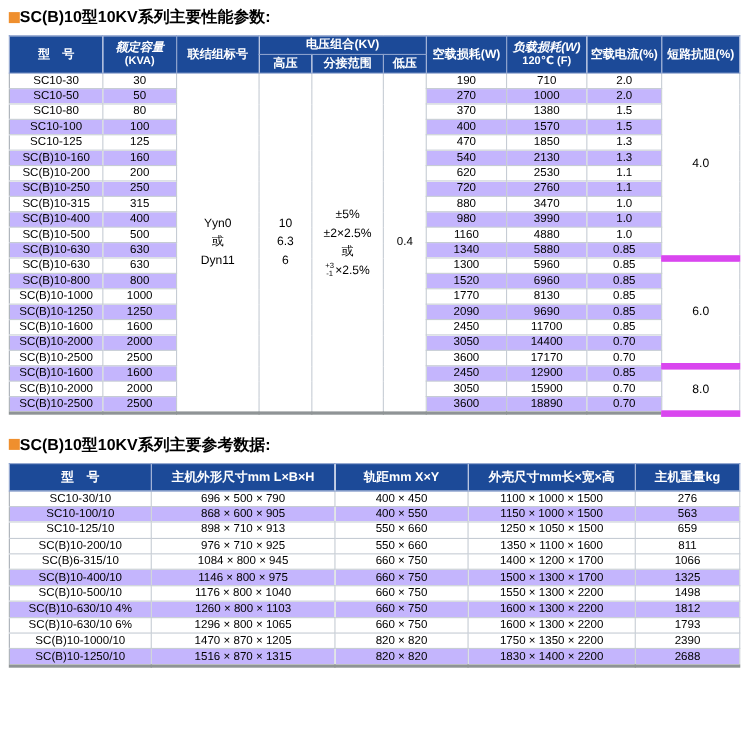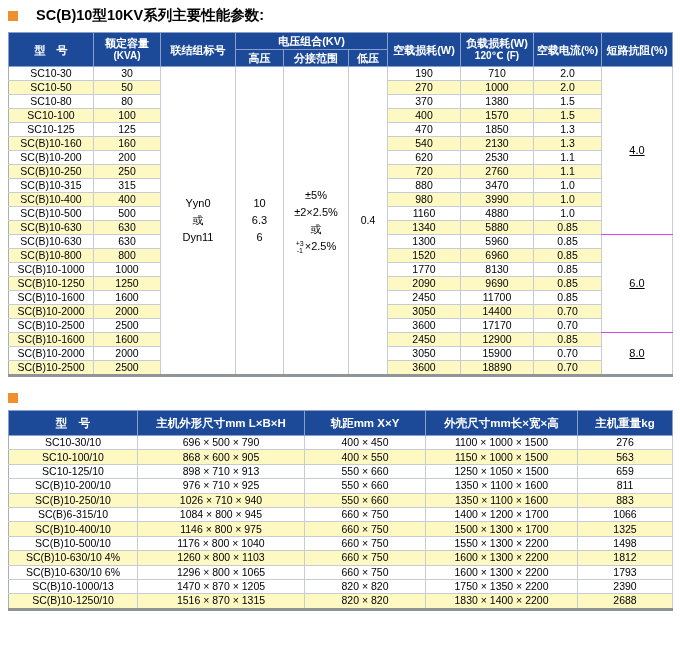--- a/index.html
+++ b/index.html
@@ -1,30 +1,30 @@
 <!DOCTYPE html>
 <html><head>
 <meta charset="utf-8">
 <style>
   html,body{margin:0;padding:0;background:#fff;}
   body{width:680px;height:670px;font-family:"Liberation Sans","DejaVu Sans",sans-serif;color:#000;overflow:hidden;}
   .wrap{padding:2px 8px 0 8px;}
-  .section-title{display:flex;align-items:center;gap:18px;font-weight:bold;font-size:14.5px;margin:4px 0 7px 0;text-align:right;}
+  .section-title{display:flex;align-items:center;gap:0;font-weight:bold;font-size:14.5px;margin:4px 0 7px 0;text-align:right;}
   .bullet{width:10px;height:10px;background:#ef8f2e;display:inline-block;flex:0 0 auto;}
   table{border-collapse:collapse;table-layout:fixed;width:664px;border:1px solid #a8aeb6;border-bottom:3px solid #8f9496;border-top:1px solid #8f9496;}
   th{background:#1c4a98;color:#fff;font-size:11px;font-weight:bold;padding:0;height:16px;line-height:14px;border:1px solid #8aa0cc;overflow:hidden;white-space:nowrap;}
   td{font-size:10.5px;text-align:center;vertical-align:middle;height:13px;line-height:13px;padding:0;border-right:1px solid #c6ccd4;border-bottom:1px solid #c6ccd4;overflow:hidden;white-space:nowrap;}
-  tr.stripe{background:#fef9c3;}
+  tr.stripe{background:#c4b5fd;}
   td.merged{background:#fff;vertical-align:middle;}
-  td.imp{border-bottom:1px solid #d946ef;font-size:11px;text-decoration:underline;}
+  td.imp{border-bottom:6px solid #d946ef;font-size:11px;}
   .merged div{line-height:17px;font-size:11px;}
   .t2 th{height:24px;line-height:22px;font-size:11.5px;}
   .t2 td{height:13.4px;}
   .hsub{display:block;font-size:10px;line-height:12px;}
-  .hline{display:block;line-height:13px;}
+  .hline{display:block;line-height:13px;font-style:italic;}
   .frac{display:inline-flex;flex-direction:column;vertical-align:middle;font-size:7px;line-height:7px;margin-right:1px;}
   .gap{height:12px;}
 </style>
 </head>
 <body>
 
 <div class="wrap">
 
   <div class="section-title">
     <span class="bullet"></span>
@@ -245,20 +245,21 @@
           <td>18890</td>
           <td>0.70</td>
         </tr>
       </tbody>
   </table>
 
   <div class="gap"></div>
 
   <div class="section-title">
     <span class="bullet"></span>
+    <span>SC(B)10型10KV系列主要参考数据:</span>
   </div>
 
   <table class="t2">
     <colgroup>
       <col style="width:129px">
         <col style="width:167px">
         <col style="width:121px">
       <col style="width:152px">
         <col style="width:95px">
     </colgroup>
@@ -293,27 +294,20 @@
           <td>1250 × 1050 × 1500</td>
           <td>659</td>
         </tr>
         <tr>
           <td>SC(B)10-200/10</td>
           <td>976 × 710 × 925</td>
           <td>550 × 660</td>
           <td>1350 × 1100 × 1600</td>
           <td>811</td>
         </tr>
-        <tr class="stripe">
-          <td>SC(B)10-250/10</td>
-          <td>1026 × 710 × 940</td>
-          <td>550 × 660</td>
-          <td>1350 × 1100 × 1600</td>
-          <td>883</td>
-        </tr>
         <tr>
           <td>SC(B)6-315/10</td>
           <td>1084 × 800 × 945</td>
           <td>660 × 750</td>
           <td>1400 × 1200 × 1700</td>
           <td>1066</td>
         </tr>
         <tr class="stripe">
           <td>SC(B)10-400/10</td>
           <td>1146 × 800 × 975</td>
@@ -336,21 +330,21 @@
           <td>1812</td>
         </tr>
         <tr>
           <td>SC(B)10-630/10 6%</td>
           <td>1296 × 800 × 1065</td>
           <td>660 × 750</td>
           <td>1600 × 1300 × 2200</td>
           <td>1793</td>
         </tr>
         <tr>
-          <td>SC(B)10-1000/13</td>
+          <td>SC(B)10-1000/10</td>
           <td>1470 × 870 × 1205</td>
           <td>820 × 820</td>
           <td>1750 × 1350 × 2200</td>
           <td>2390</td>
         </tr>
         <tr class="stripe">
           <td>SC(B)10-1250/10</td>
           <td>1516 × 870 × 1315</td>
           <td>820 × 820</td>
           <td>1830 × 1400 × 2200</td>

